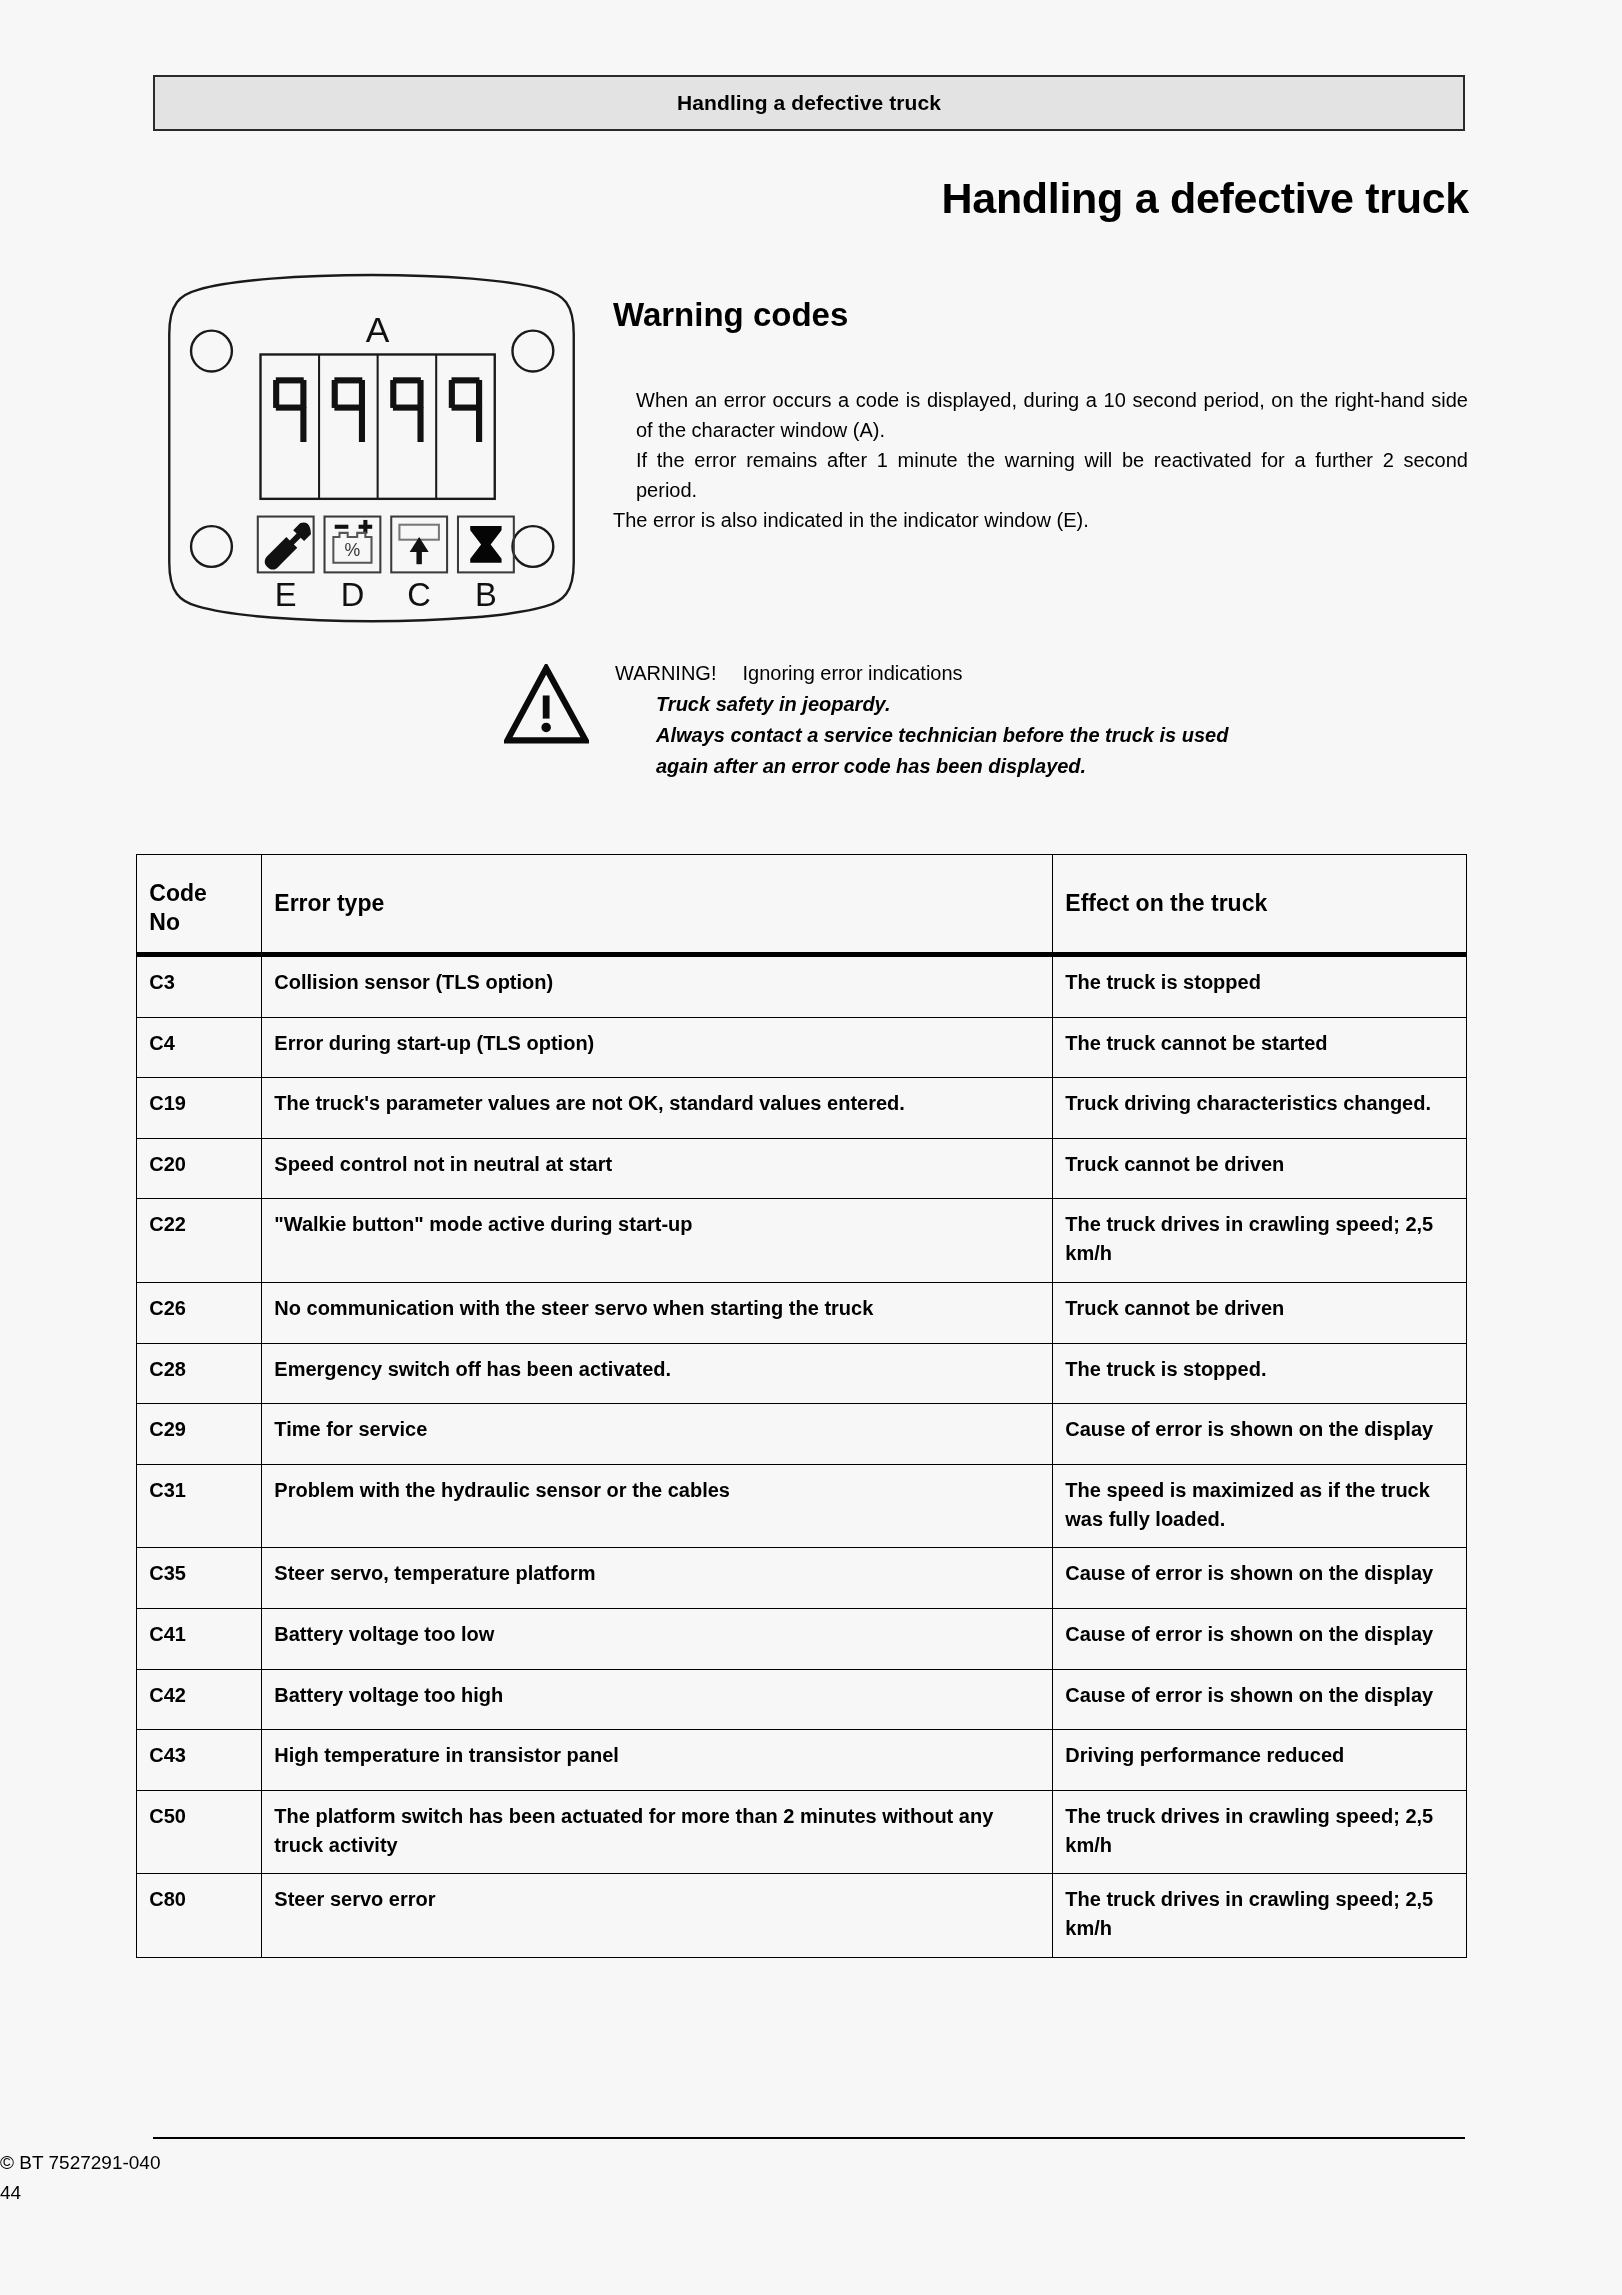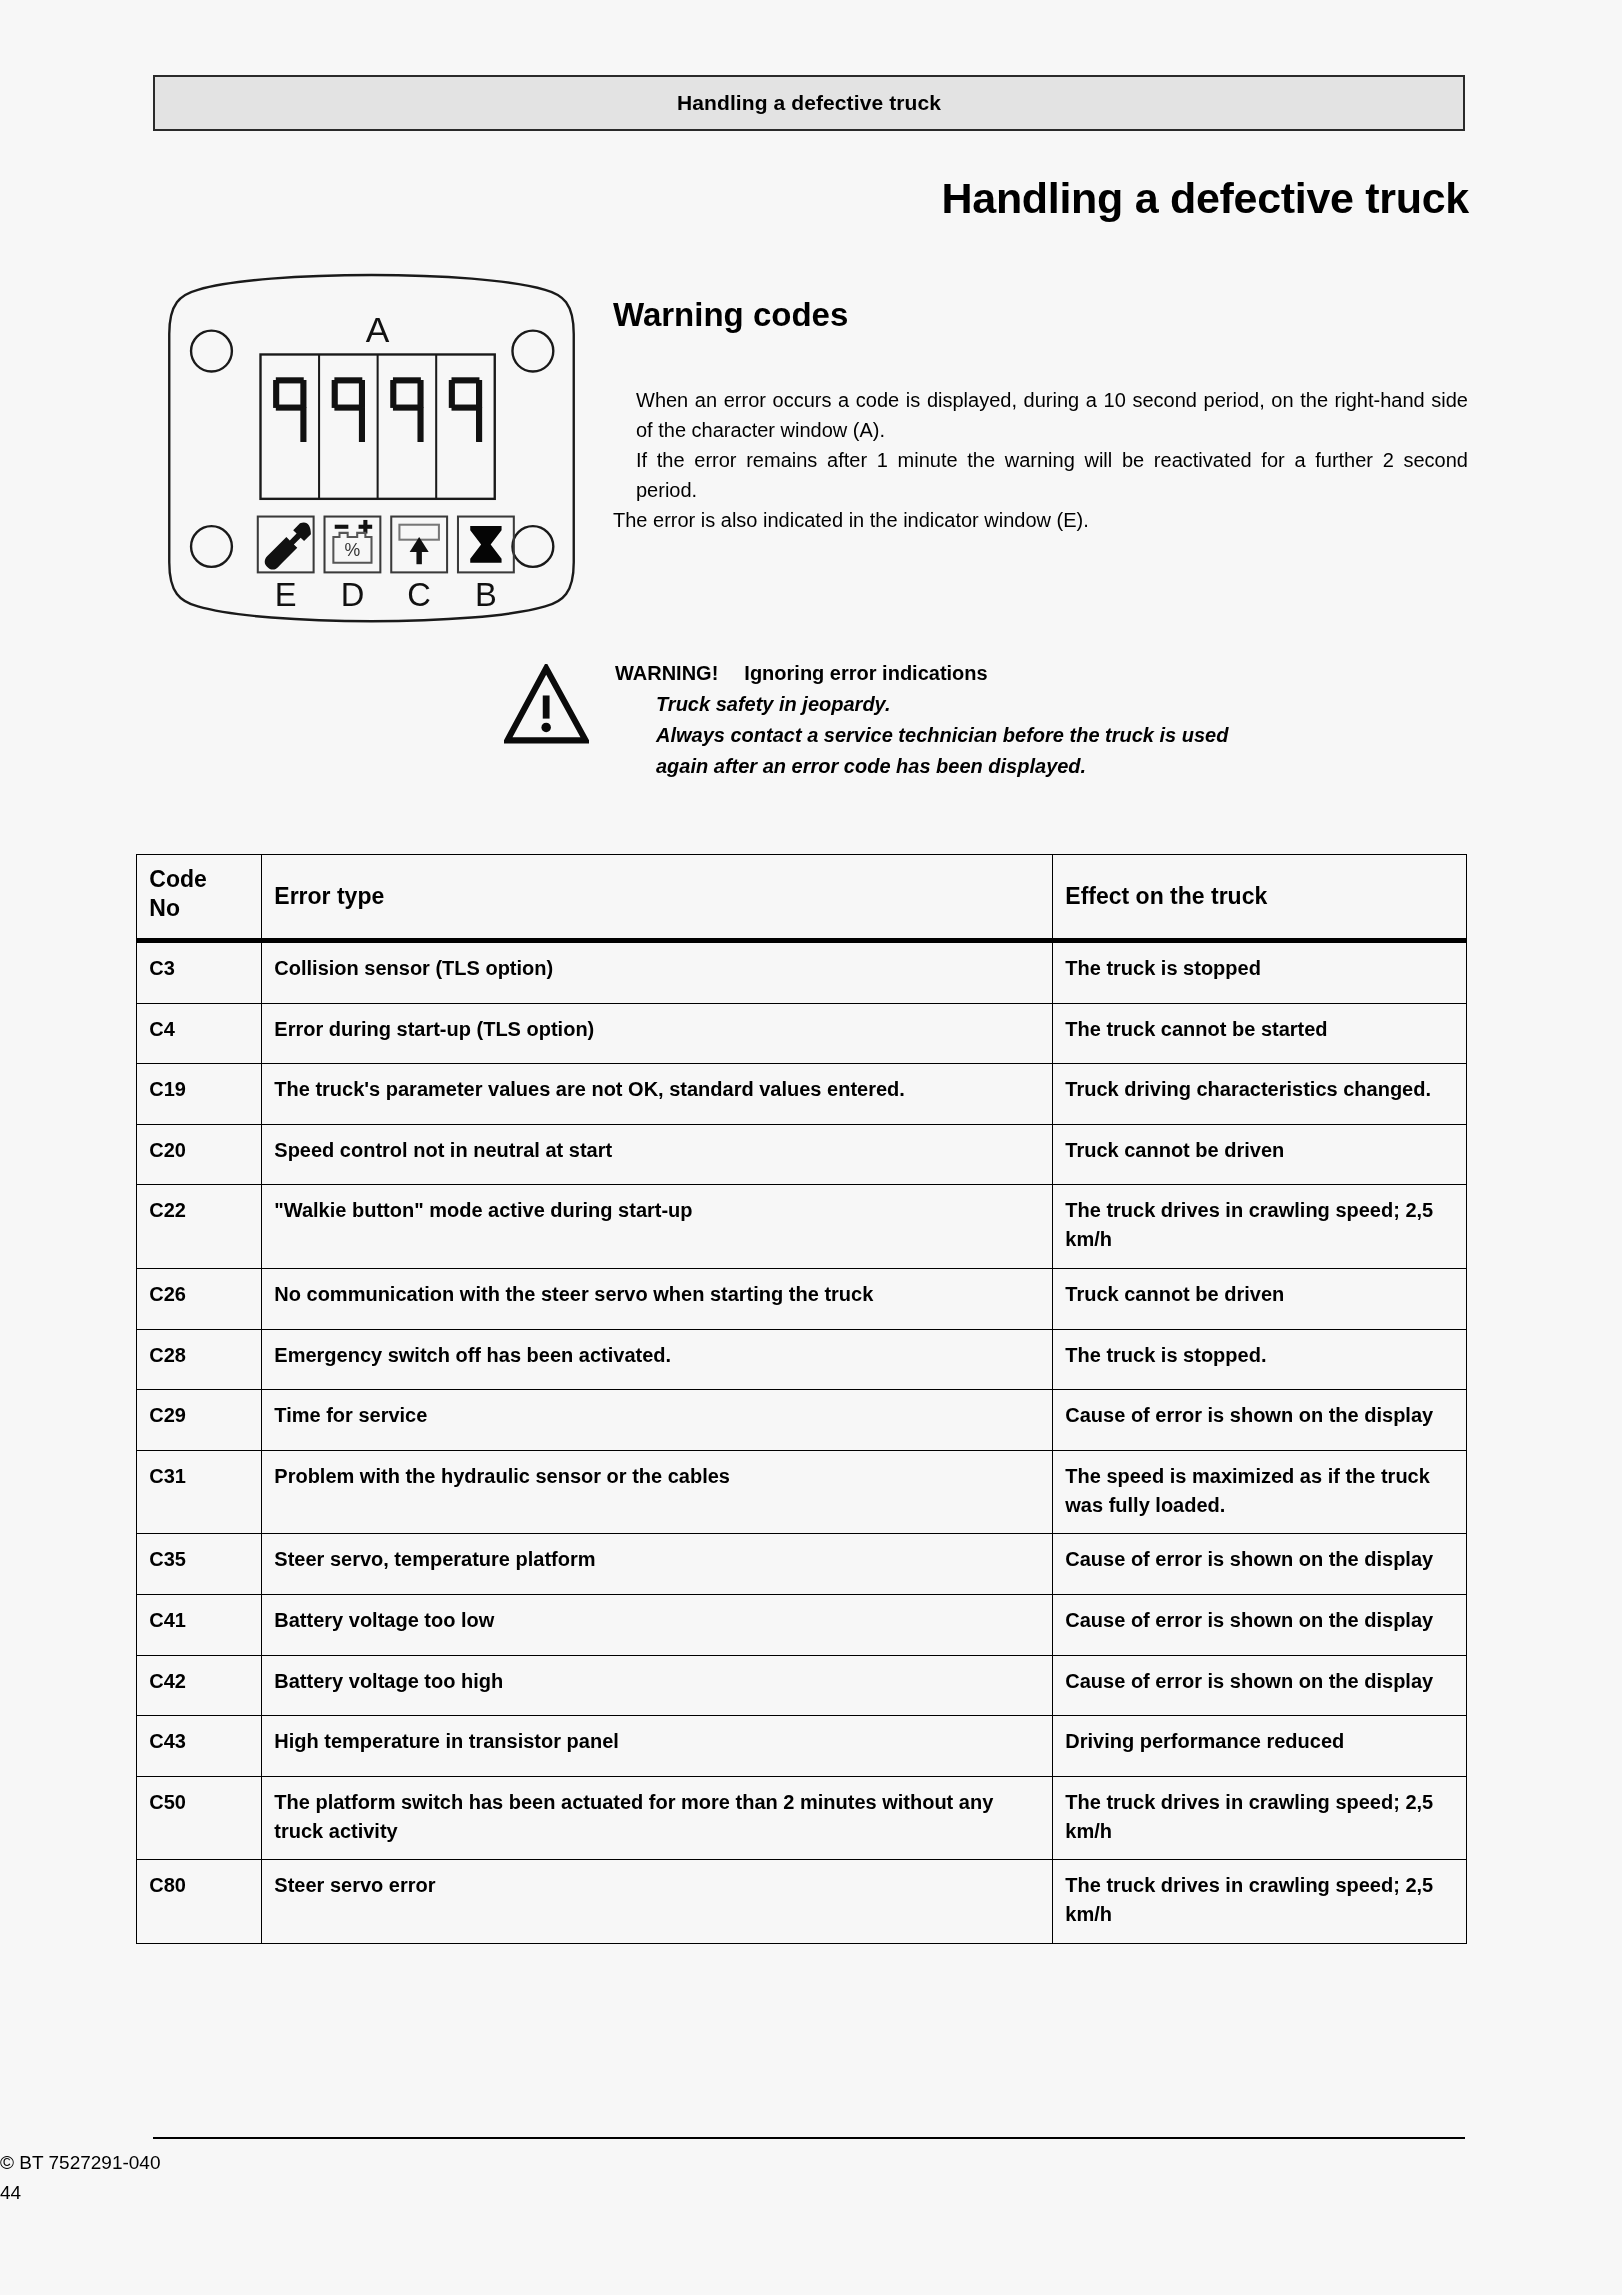--- a/index.html
+++ b/index.html
@@ -82,21 +82,21 @@
     width: 85px;
     height: 82px;
     flex: 0 0 85px;
     margin-top: 5.5px;
   }
   .warn-text {
     margin-left: 26px;
     font-size: 20px;
     line-height: 31px;
   }
-  .warn-line1 { font-weight: bold; }
+  .warn-line1 { font-weight: normal; }
   .warn-line1 .wl-gap { display: inline-block; width: 26px; }
   .warn-italic {
     font-style: italic;
     font-weight: bold;
     margin-left: 41px;
   }
 
   
   .display-fig {
     position: absolute;
@@ -132,21 +132,21 @@
 
   .code-table thead th {
     font-size: 23px;
     font-weight: bold;
     line-height: 29px;
     padding-top: 15px;
     padding-bottom: 15px;
     border-bottom: 5.5px solid #000;
     vertical-align: middle;
   }
-  .code-table thead th.h-code { vertical-align: top; padding-top: 10px; }
+  .code-table thead th.h-code { vertical-align: top; padding-top: 24px; }
   .code-table tbody td { height: 35px; }
 
   
   .footer-rule {
     position: absolute;
     left: 153px;
     top: 2137px;
     width: 1312px;
     border-top: 2.7px solid #000;
   }

